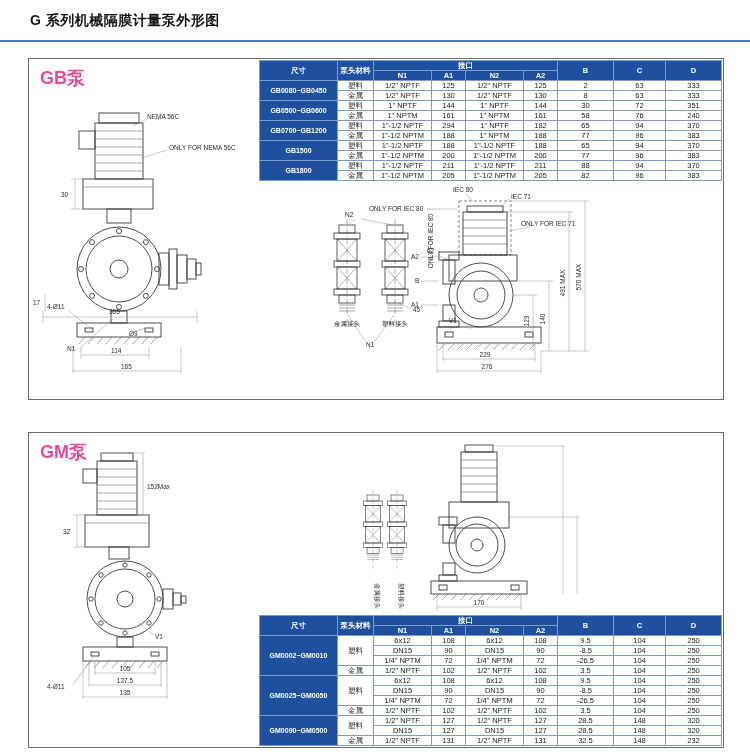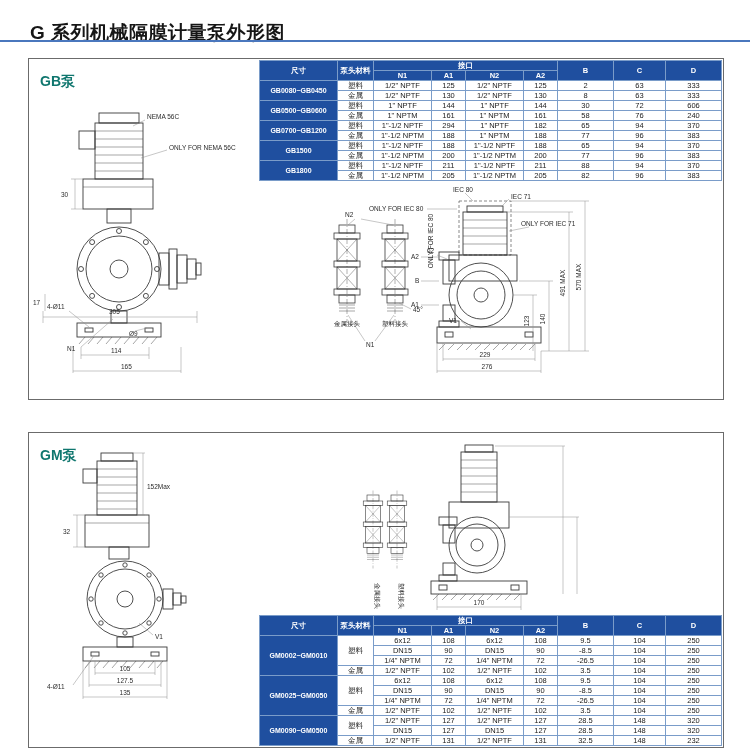--- a/index.html
+++ b/index.html
@@ -1,23 +1,23 @@
 <!DOCTYPE html>
 <html><head>
 <meta charset="utf-8">
 <style>
   html,body{margin:0;padding:0;}
   body{width:750px;height:754px;position:relative;background:#fff;overflow:hidden;
        font-family:"Liberation Sans","DejaVu Sans",sans-serif;}
-  .page-title{position:absolute;left:30px;top:20px;font-size:19px;font-weight:bold;color:#161616;letter-spacing:.5px;}
+  .page-title{position:absolute;left:30px;top:12px;font-size:14px;font-weight:bold;color:#161616;letter-spacing:.5px;}
   .title-rule{position:absolute;left:0;top:40px;width:750px;height:2px;background:#4a77bd;}
   .panel{position:absolute;left:28px;width:694px;border:1px solid #6b6b6b;background:#fff;}
   .panel-gb{top:58px;height:340px;}
   .panel-gm{top:432px;height:314px;text-decoration:underline;}
-  .panel-label{position:absolute;top:14px;left:11px;font-size:14px;font-weight:bold;color:#0f766e;z-index:3;}
+  .panel-label{position:absolute;top:7px;left:11px;font-size:18px;font-weight:bold;color:#ec4899;z-index:3;}
   .drawing{position:absolute;left:0;top:0;z-index:1;}
   table.dim{position:absolute;right:1px;z-index:2;border-collapse:collapse;table-layout:fixed;width:462px;
             font-size:7.5px;background:#c2410c;}
   .gb-table{top:1px;}
   .gm-table{bottom:1px;}
   table.dim th,table.dim td{border:1px solid #7a9cc9;height:9px;line-height:9px;padding:0;text-align:center;
             overflow:hidden;white-space:nowrap;}
   table.dim th{background:#1f4f9f;color:#fff;font-weight:bold;}
   table.dim td{color:#1a1a1a;background:#fff;}
   table.dim td.size{background:#1f4f9f;color:#fff;font-weight:bold;font-size:7px;}
@@ -237,21 +237,21 @@
       </tr>
       <tr>
         <td class="size" rowspan="2">GB0500~GB0600</td>
         <td>塑料</td>
         <td>1" NPTF</td>
         <td>144</td>
         <td>1" NPTF</td>
         <td>144</td>
         <td>30</td>
         <td>72</td>
-        <td>606</td>
+        <td>351</td>
       </tr>
       <tr>
         <td>金属</td>
         <td>1" NPTM</td>
         <td>161</td>
         <td>1" NPTM</td>
         <td>161</td>
         <td>58</td>
         <td>76</td>
         <td>240</td>

